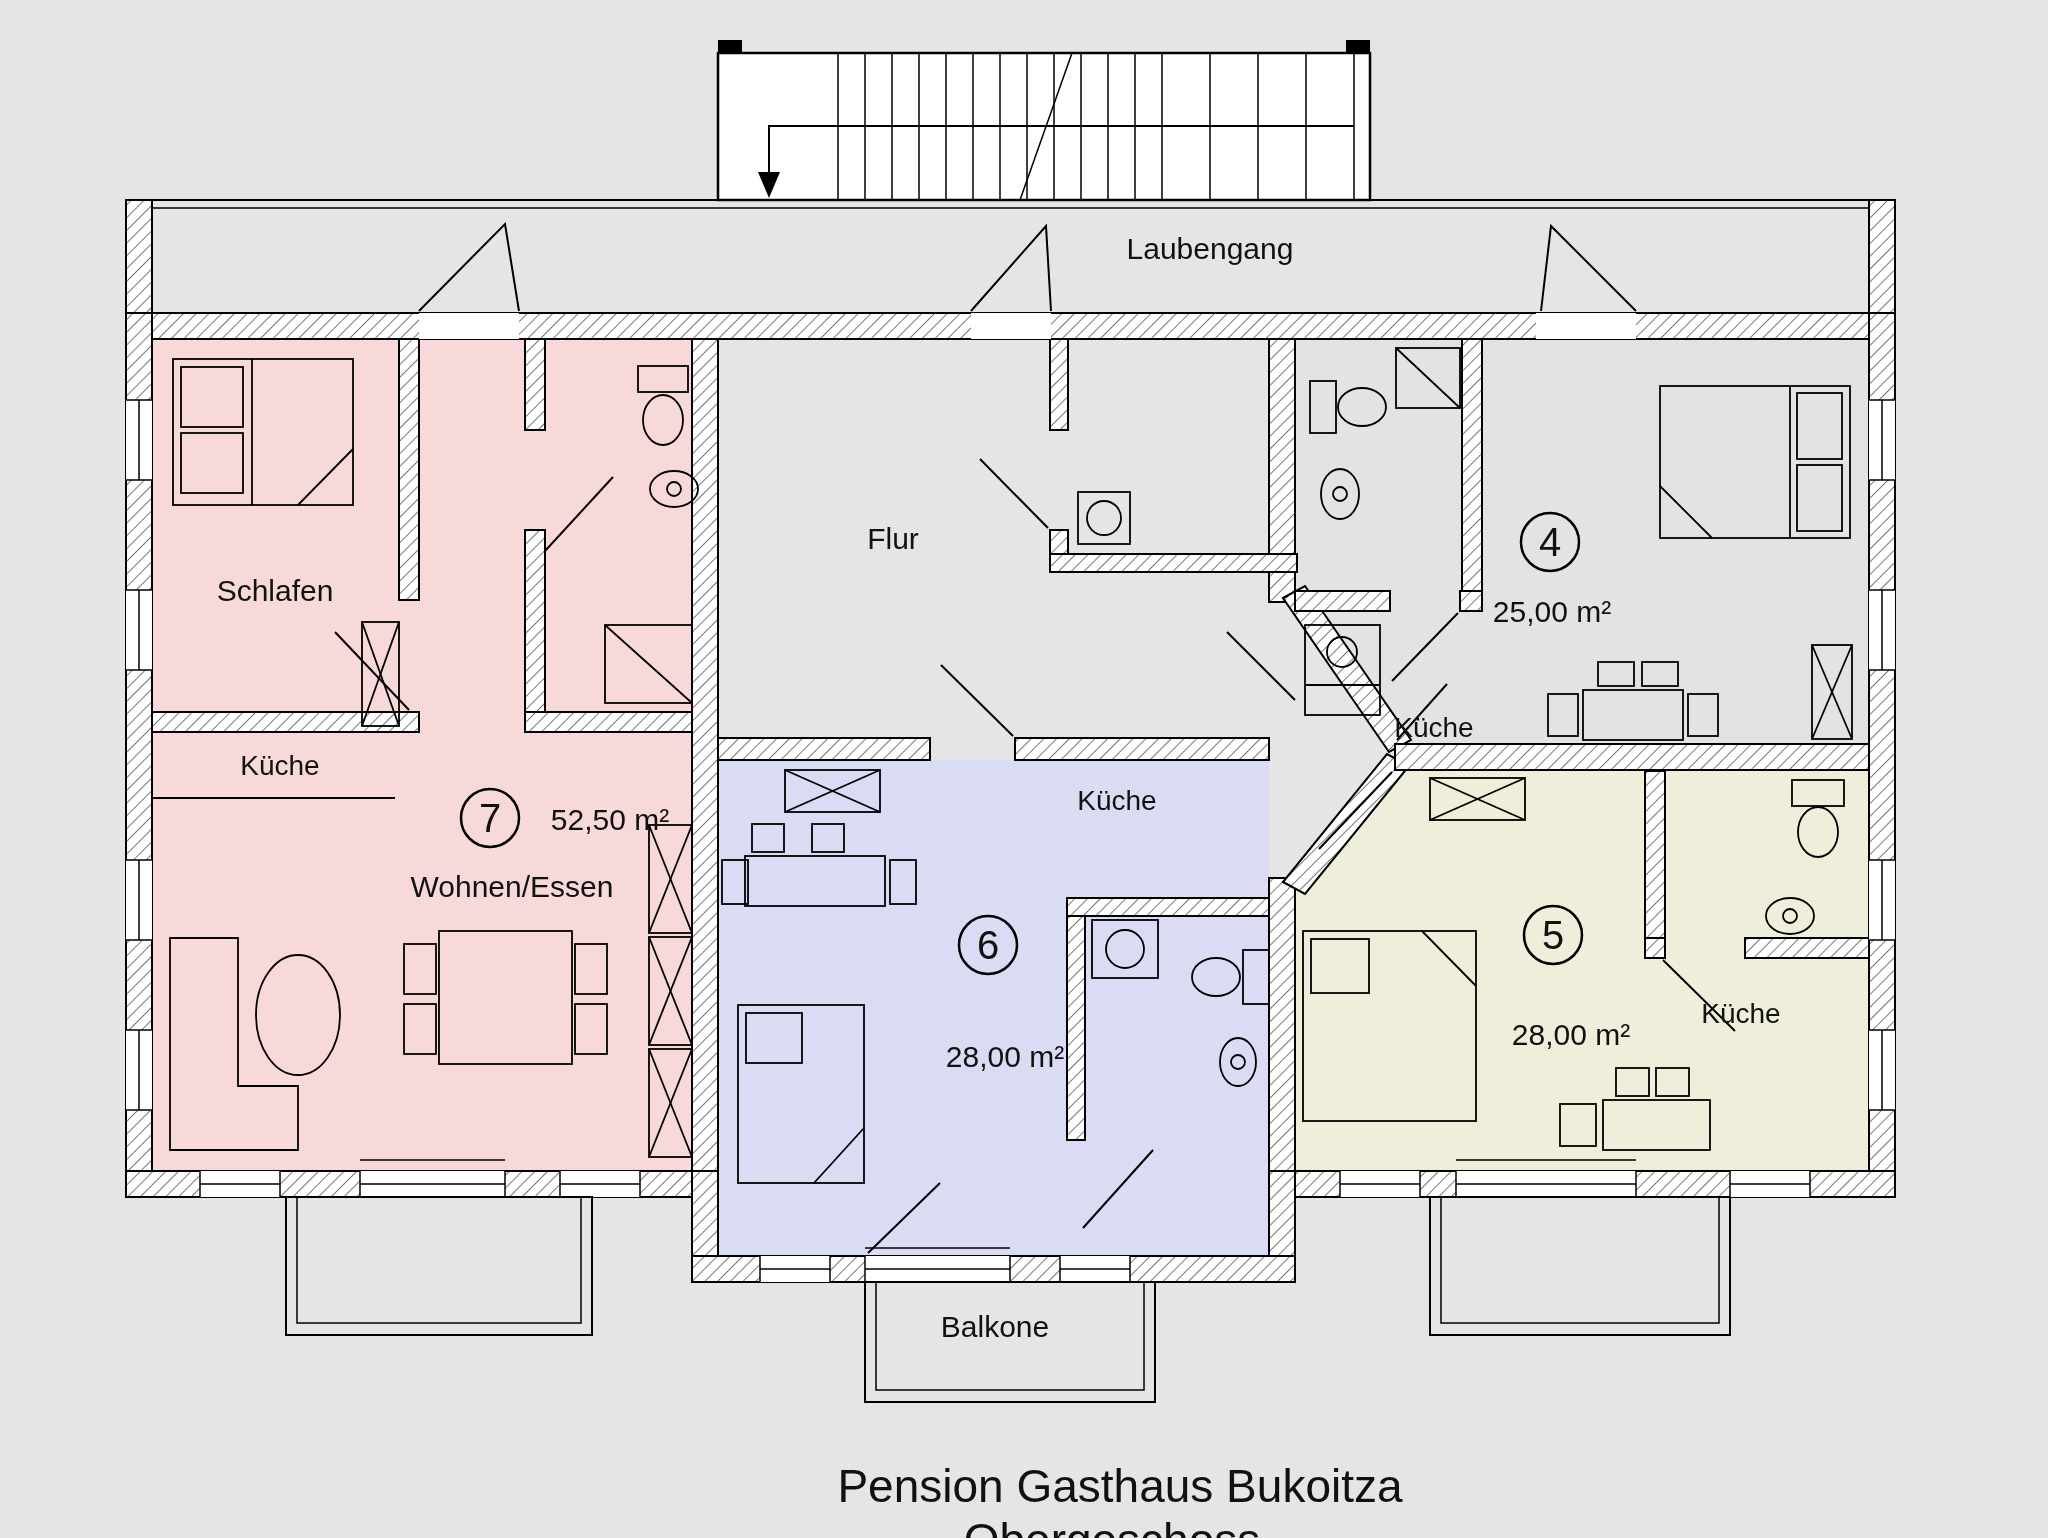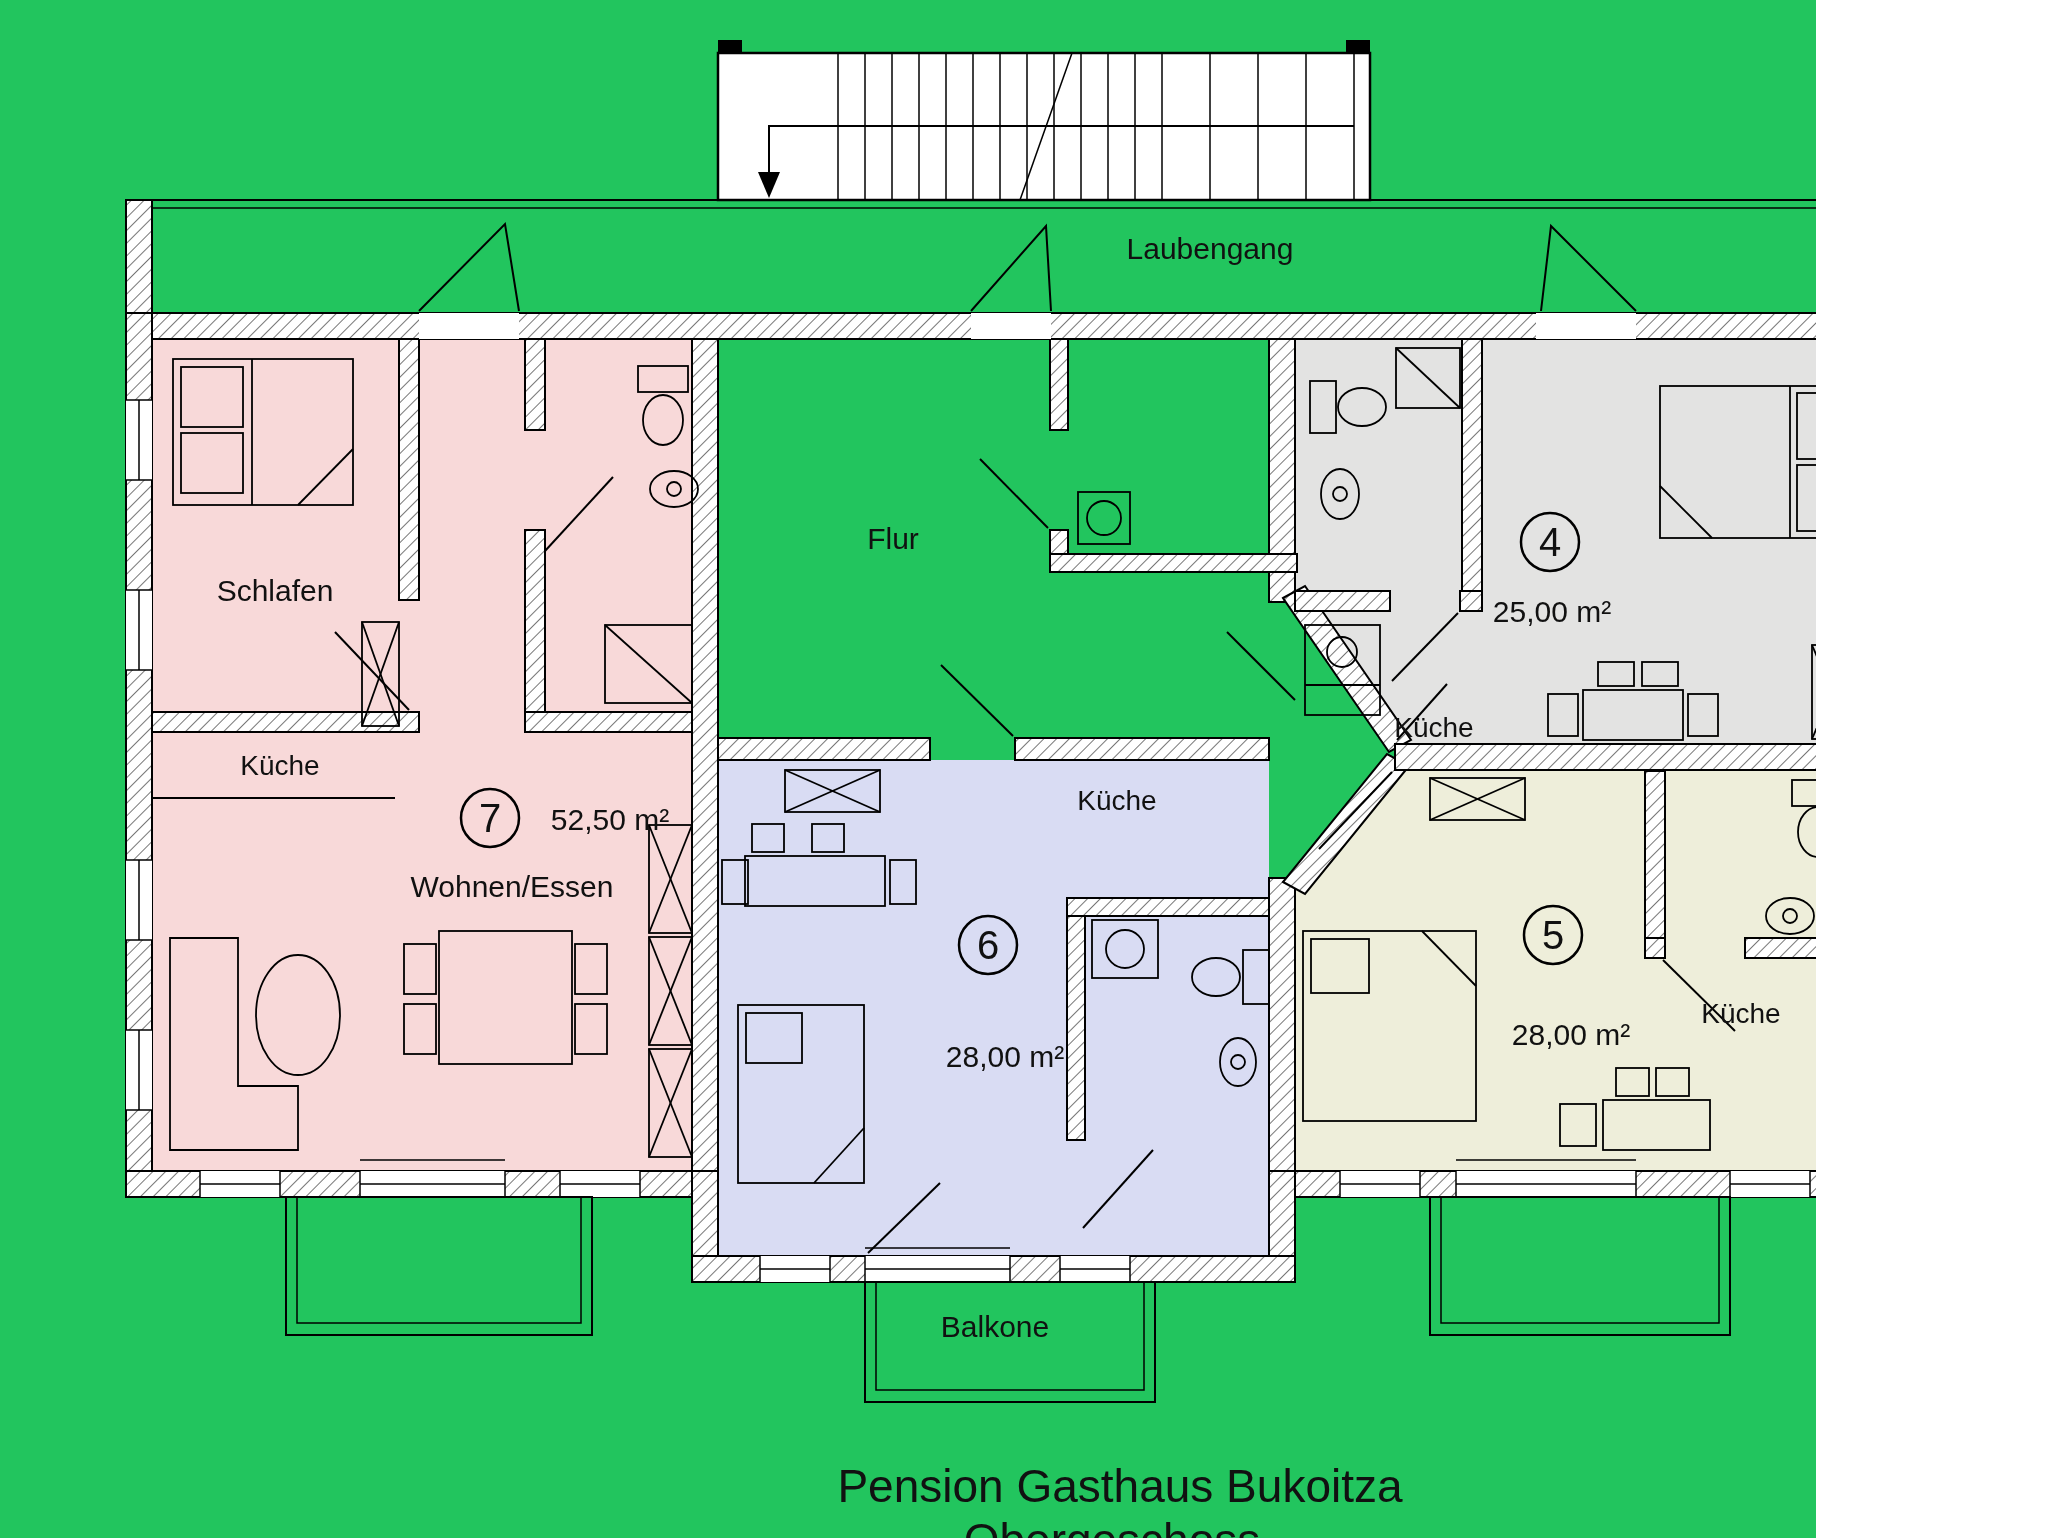--- a/index.html
+++ b/index.html
@@ -1,16 +1,16 @@
 <!DOCTYPE html>
 <html><head>
 <meta charset="utf-8">
 <style>
   html,body{margin:0;padding:0;background:#ffffff;}
-  .canvas{position:relative;width:1816px;height:1538px;background:#22c55e;overflow:hidden;}
+  .canvas{position:relative;width:2048px;height:1538px;background:#e5e5e5;overflow:hidden;}
   svg{position:absolute;left:0;top:0;}
   text{font-family:"Liberation Sans",sans-serif;fill:#111;}
   .wall{fill:url(#hatch);stroke:#000;stroke-width:2;}
   .thin{stroke:#000;stroke-width:1.5;fill:none;}
   .med{stroke:#000;stroke-width:2;fill:none;}
   .furn{stroke:#000;stroke-width:1.8;fill:none;}
   .gap{fill:#ffffff;stroke:none;}
 </style>
 </head>
 <body>

